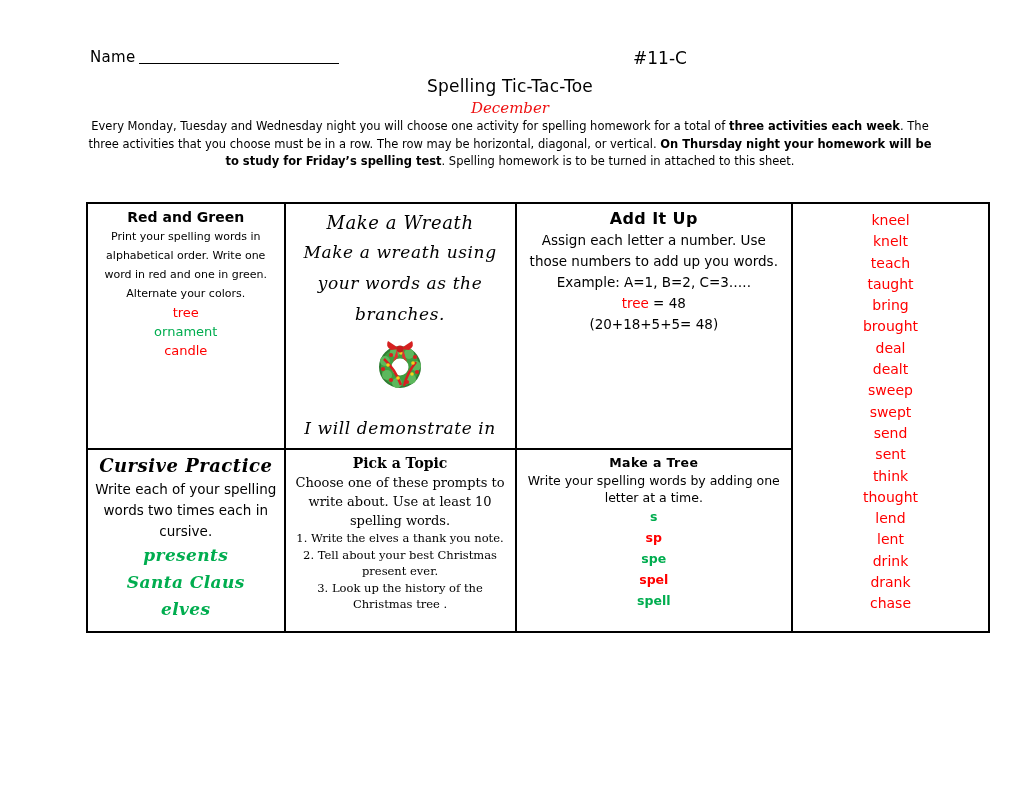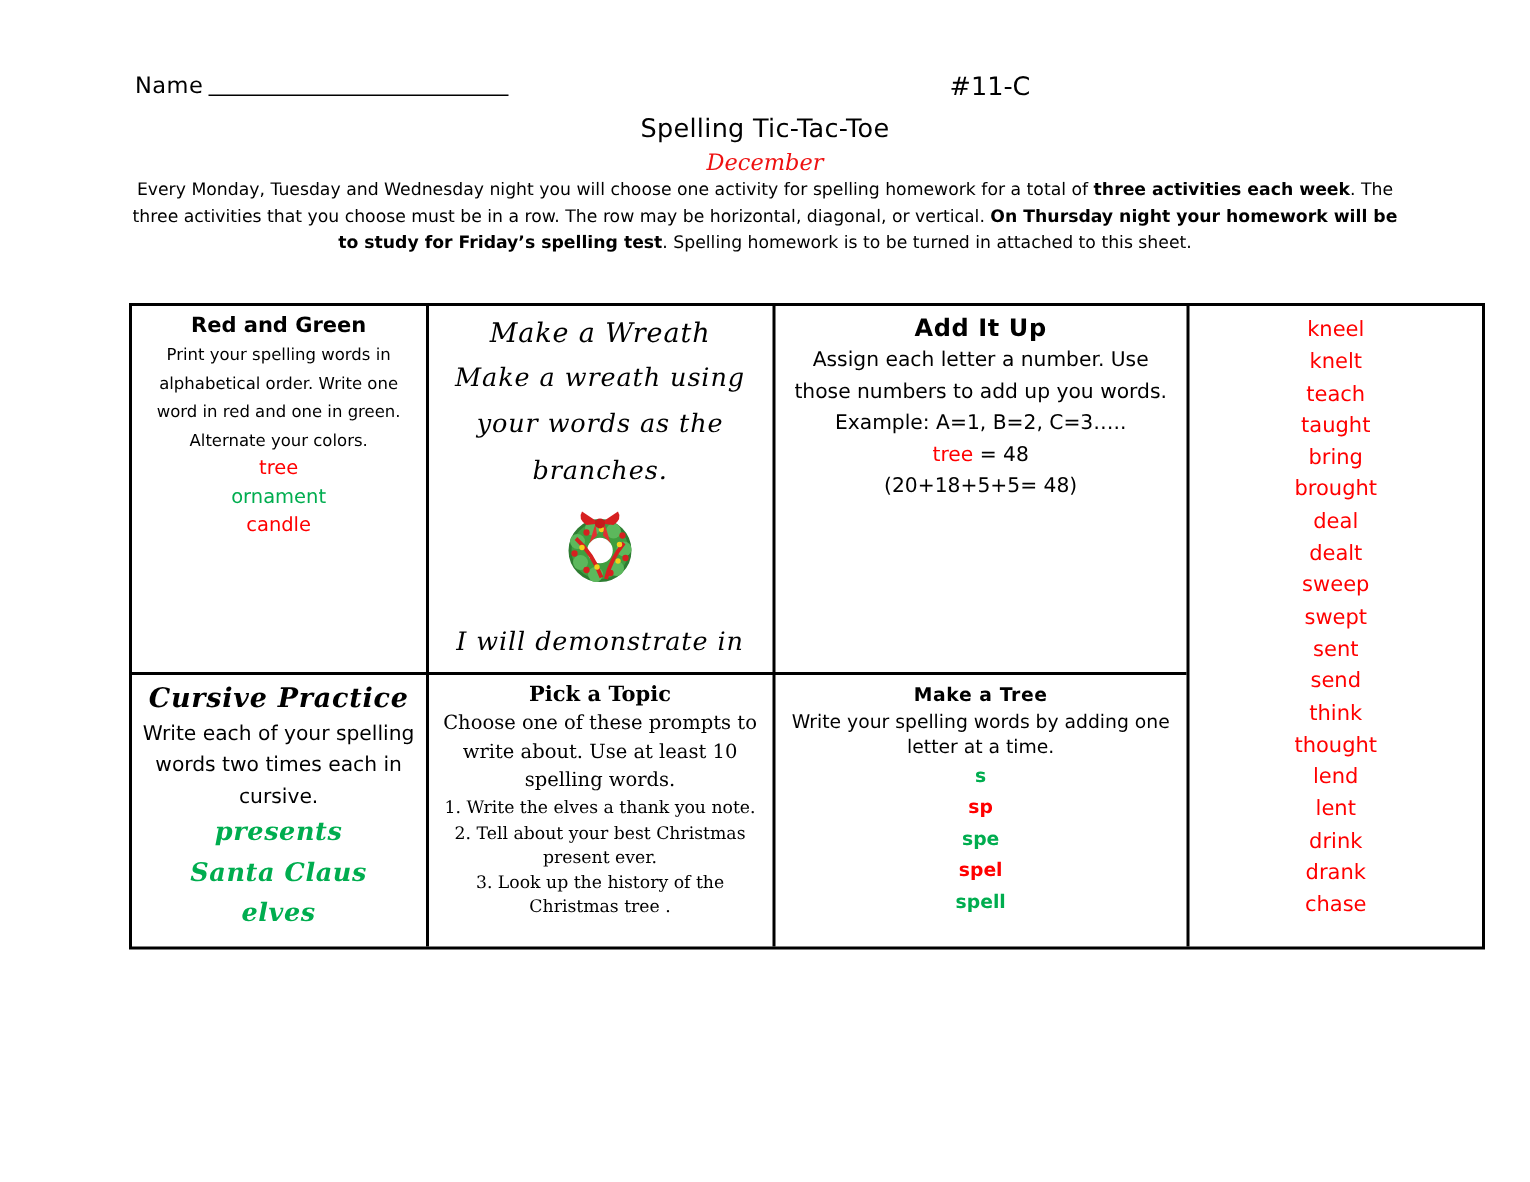--- a/index.html
+++ b/index.html
@@ -350,22 +350,22 @@
     <div class="wordlist-item">kneel</div>
     <div class="wordlist-item">knelt</div>
     <div class="wordlist-item">teach</div>
     <div class="wordlist-item">taught</div>
     <div class="wordlist-item">bring</div>
     <div class="wordlist-item">brought</div>
     <div class="wordlist-item">deal</div>
     <div class="wordlist-item">dealt</div>
     <div class="wordlist-item">sweep</div>
     <div class="wordlist-item">swept</div>
+    <div class="wordlist-item">send</div>
     <div class="wordlist-item">sent</div>
-    <div class="wordlist-item">send</div>
     <div class="wordlist-item">think</div>
     <div class="wordlist-item">thought</div>
     <div class="wordlist-item">lend</div>
     <div class="wordlist-item">lent</div>
     <div class="wordlist-item">drink</div>
     <div class="wordlist-item">drank</div>
     <div class="wordlist-item">chase</div>
   </div>
 </div>
 

